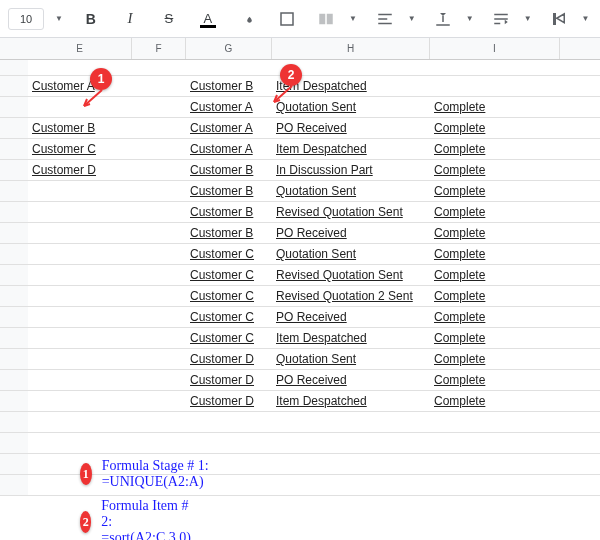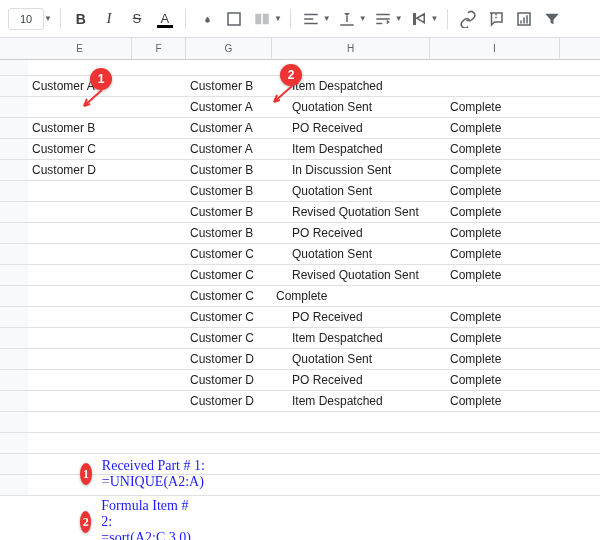--- a/index.html
+++ b/index.html
@@ -1,19 +1,19 @@
 <!DOCTYPE html>
 <html><head>
 <meta charset="utf-8">
 <style>
   * { box-sizing: border-box; margin: 0; padding: 0; }
   body { font-family: Arial, sans-serif; background: #fff; width: 600px; height: 540px; overflow: hidden; font-size: 12px; color: #222; }
   
   .toolbar { height: 38px; border-bottom: 1px solid #dadce0; display: flex; align-items: center; padding: 0 8px; gap: 2px; background: #fff; }
-  .tb-group { display: flex; align-items: center; gap: 4px; justify-content: flex-end; }
+  .tb-group { display: flex; align-items: center; gap: 15px; justify-content: flex-end; }
   .sep { width: 1px; height: 20px; background: #dadce0; margin: 0 6px; }
   .fontsize { width: 36px; height: 22px; border: 1px solid #dadce0; border-radius: 3px; text-align: center; font-size: 11px; color: #3c4043; line-height: 20px; }
   .tb-btn { width: 24px; height: 24px; display: flex; align-items: center; justify-content: center; color: #5f6368; cursor: pointer; border-radius: 2px; }
   .tb-btn svg { width: 18px; height: 18px; fill: currentColor; }
   .bold { font-weight: bold; font-size: 14px; color: #3c4043; }
   .italic { font-style: italic; font-family: serif; font-size: 15px; color: #3c4043; }
   .strike { text-decoration: line-through; font-size: 13px; color: #3c4043; }
   .tb-letter { font-size: 13px; color: #3c4043; position: relative; }
   .tb-letter .underline { position: absolute; bottom: 3px; left: 4px; right: 4px; height: 3px; background: #000; }
   .dd { font-size: 8px; color: #5f6368; margin-left: -4px; }
@@ -22,27 +22,27 @@
   .headers { display: flex; border-bottom: 1px solid #ccc; background: #f8f9fa; }
   .rownum-col { width: 28px; background: #f8f9fa; }
   .col-head { flex: 1; text-align: center; color: #5f6368; font-size: 10px; padding: 5px 0; border-right: 1px solid #ddd; }
   .col-head.E { flex: 0 0 104px; }
   .col-head.F { flex: 0 0 54px; }
   .col-head.G { flex: 0 0 86px; }
   .col-head.H { flex: 0 0 158px; }
   .col-head.I { flex: 0 0 130px; }
 
   .rows { display: block; }
-  .row { display: flex; border-bottom: 1px solid #e0e0e0; height: 21px; line-height: 21px; }
+  .row { display: flex; border-bottom: 1px solid #e0e0e0; height: 21px; line-height: 21px; text-decoration: underline; }
   .row.spacer { height: 16px; }
   .cell { font-size: 12px; padding: 0 4px; overflow: hidden; white-space: nowrap; }
   .cell.E { flex: 0 0 104px; }
   .cell.F { flex: 0 0 54px; }
   .cell.G { flex: 0 0 86px; }
-  .cell.H { flex: 0 0 158px; margin-left: 16px; }
+  .cell.H { flex: 0 0 158px; }
   .cell.I { flex: 0 0 130px; }
 
   .annotation-layer { position: absolute; top: 0; left: 0; pointer-events: none; }
   .badge { width: 22px; height: 22px; border-radius: 50%; background: #e33; color: #fff; font-size: 12px; font-weight: bold; display: flex; align-items: center; justify-content: center; position: absolute; box-shadow: 0 1px 3px rgba(0,0,0,0.3); }
   .arrow { position: absolute; }
   
   .formula-block { position: absolute; left: 80px; font-family: "Comic Sans MS", cursive; font-size: 14px; color: #1a1aff; display: flex; align-items: center; gap: 10px; }
   .formula-block .badge { position: static; }
 </style>
 </head>
@@ -184,21 +184,21 @@
         <div class="cell F"></div>
         <div class="cell G">Customer A</div>
         <div class="cell H">Item Despatched</div>
         <div class="cell I">Complete</div>
       </div>
       <div class="row">
         <div class="rownum-col"></div>
         <div class="cell E">Customer D</div>
         <div class="cell F"></div>
         <div class="cell G">Customer B</div>
-        <div class="cell H">In Discussion Sent</div>
+        <div class="cell H">In Discussion Part</div>
         <div class="cell I">Complete</div>
       </div>
       <div class="row">
         <div class="rownum-col"></div>
         <div class="cell E"></div>
         <div class="cell F"></div>
         <div class="cell G">Customer B</div>
         <div class="cell H">Quotation Sent</div>
         <div class="cell I">Complete</div>
       </div>
@@ -232,20 +232,21 @@
         <div class="cell F"></div>
         <div class="cell G">Customer C</div>
         <div class="cell H">Revised Quotation Sent</div>
         <div class="cell I">Complete</div>
       </div>
       <div class="row">
         <div class="rownum-col"></div>
         <div class="cell E"></div>
         <div class="cell F"></div>
         <div class="cell G">Customer C</div>
+        <div class="cell H">Revised Quotation 2 Sent</div>
         <div class="cell I">Complete</div>
       </div>
       <div class="row">
         <div class="rownum-col"></div>
         <div class="cell E"></div>
         <div class="cell F"></div>
         <div class="cell G">Customer C</div>
         <div class="cell H">PO Received</div>
         <div class="cell I">Complete</div>
       </div>
@@ -324,19 +325,19 @@
     </svg>
 
   <div class="badge" style="top:64px; left:280px;">2</div>
   <svg class="arrow" style="top:84px; left:268px;" width="30" height="24">
       <path d="M24 2 L6 18" stroke="#e33" stroke-width="2" fill="none"></path>
       <path d="M6 18 L12 16 M6 18 L9 11" stroke="#e33" stroke-width="2" fill="none"></path>
     </svg>
 
   <div class="formula-block" style="top:458px;">
     <div class="badge">1</div>
-    <span>Received Part # 1: =UNIQUE(A2:A)</span>
+    <span>Formula Stage # 1: =UNIQUE(A2:A)</span>
   </div>
   <div class="formula-block" style="top:498px;">
     <div class="badge">2</div>
     <span>Formula Item # 2: =sort(A2:C,3,0)</span>
   </div>
 </div>
 
 </body></html>

